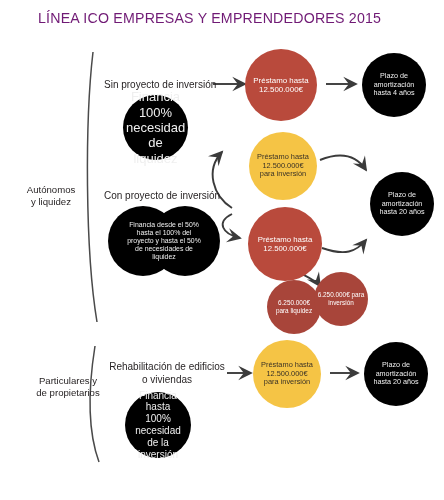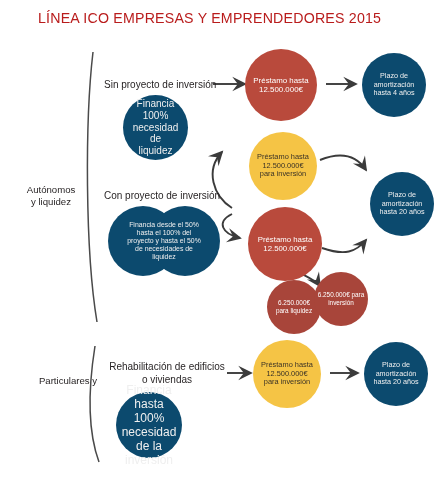--- a/index.html
+++ b/index.html
@@ -10,35 +10,35 @@
     color:#231f20;
     overflow:hidden;
     position:relative;
   }
   #stage{position:absolute;left:0;top:0;width:444px;height:500px;}
   #lines{position:absolute;left:0;top:0;width:444px;height:500px;pointer-events:none;}
 
   .title{
     position:absolute;left:38px;top:10px;
     font-size:14.2px;letter-spacing:.2px;
-    color:#b91c1c;white-space:nowrap;
+    color:#701a75;white-space:nowrap;
   }
 
   .circ{
     position:absolute;border-radius:50%;
     display:flex;align-items:center;justify-content:center;
     text-align:center;line-height:1.18;
     box-sizing:border-box;
   }
   .circ span{display:block;width:100%;padding:0 3px;box-sizing:border-box;}
 
   .c-red{background:#b94a3c;color:#ffffff;}
   .c-dred{background:#a8453a;color:#ffffff;}
   .c-yel{background:#f5c445;color:#3a3226;}
-  .c-gray{background:#0c4a6e;color:#efefef;}
+  .c-gray{background:#000000;color:#efefef;}
   .sidelbl{
     position:absolute;text-align:center;
     color:#231f20;line-height:1.3;font-size:9.6px;
   }
   .rowlbl{
     position:absolute;color:#231f20;font-size:10px;white-space:nowrap;
   }
   .rowlbl.two{white-space:normal;text-align:center;line-height:1.25;}
 </style>
 </head>
@@ -71,32 +71,33 @@
     </g>
   </svg>
 
   <div class="sidelbl" style="left:8px;top:160px;width:86px;margin-top:24px;">
     <div>Autónomos</div>
     <div>y liquidez</div>
   </div>
 
   <div class="sidelbl" style="left:22px;top:375px;width:92px;">
     <div>Particulares y</div>
+    <div>de propietarios</div>
   </div>
 
   <div class="rowlbl" style="left:104px;top:79px;">Sin proyecto de inversión</div>
 
   <div class="rowlbl two" style="left:106px;top:361px;width:122px;">
     <div>Rehabilitación de edificios</div>
     <div>o viviendas</div>
   </div>
 
   <div class="rowlbl" style="left:104px;top:190px;">Con proyecto de inversión</div>
 
-  <div class="circ c-gray" style="left:123px;top:95px;width:65px;height:65px;font-size:10px;">
+  <div class="circ c-gray" style="left:123px;top:95px;width:65px;height:65px;font-size:13px;">
     <span>Financia 100%<br>necesidad de<br>liquidez</span>
   </div>
 
   <div class="circ c-red" style="left:245px;top:49px;width:72px;height:72px;font-size:7.9px;">
     <span>Préstamo hasta<br>12.500.000€</span>
   </div>
 
   <div class="circ c-gray" style="left:362px;top:53px;width:64px;height:64px;font-size:7.2px;">
     <span>Plazo de<br>amortización<br>hasta 4 años</span>
   </div>
@@ -124,21 +125,21 @@
   </div>
 
   <div class="circ c-dred" style="left:314px;top:272px;width:54px;height:54px;font-size:6.4px;">
     <span>6.250.000€ para<br>inversión</span>
   </div>
 
   <div class="circ c-gray" style="left:370px;top:172px;width:64px;height:64px;font-size:7.2px;">
     <span>Plazo de<br>amortización<br>hasta 20 años</span>
   </div>
 
-  <div class="circ c-gray" style="left:116px;top:392px;width:66px;height:66px;font-size:12px;">
+  <div class="circ c-gray" style="left:125px;top:392px;width:66px;height:66px;font-size:10px;">
     <span>Financia hasta<br>100% necesidad<br>de la inversión</span>
   </div>
 
   <div class="circ c-yel" style="left:253px;top:340px;width:68px;height:68px;font-size:7.4px;">
     <span>Préstamo hasta<br>12.500.000€<br>para inversión</span>
   </div>
 
   <div class="circ c-gray" style="left:364px;top:342px;width:64px;height:64px;font-size:7.2px;">
     <span>Plazo de<br>amortización<br>hasta 20 años</span>
   </div>

